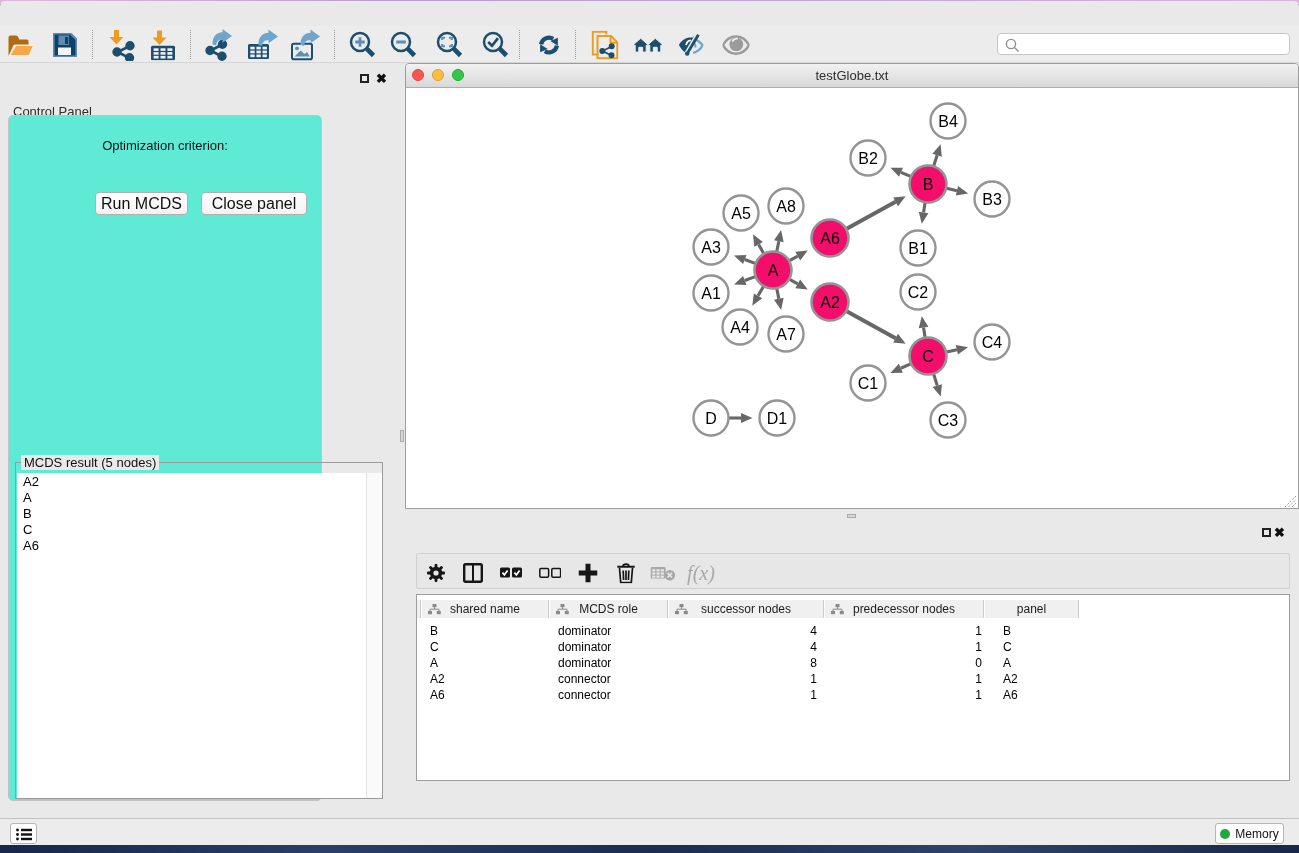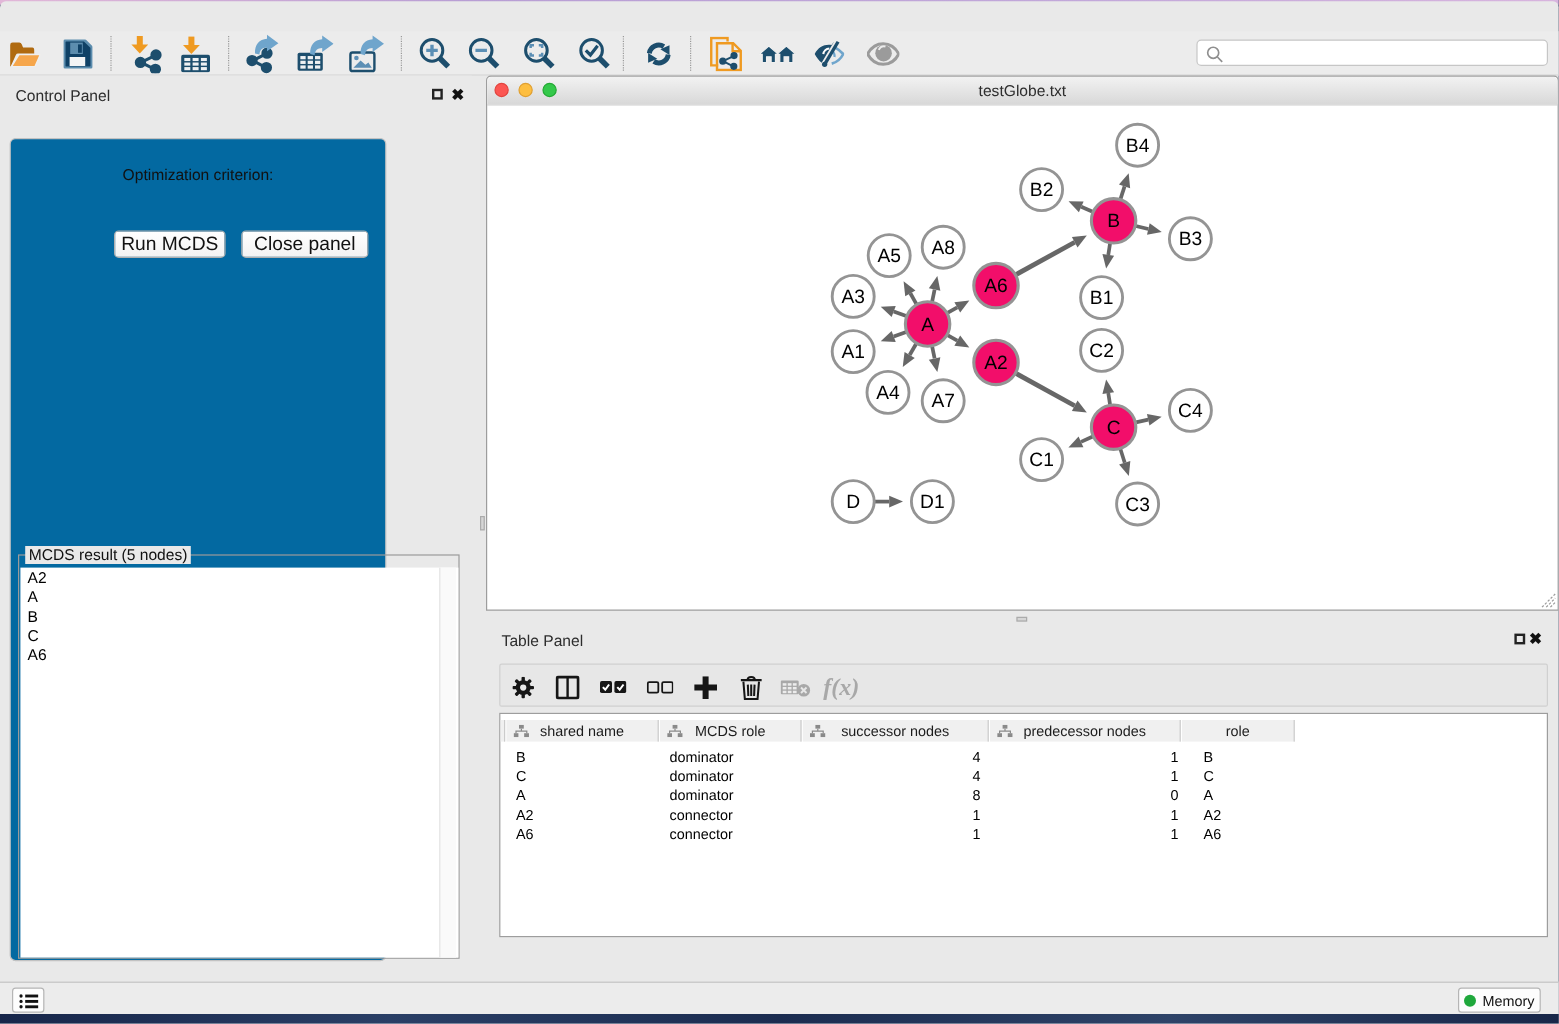--- a/index.html
+++ b/index.html
@@ -27,37 +27,37 @@
   .tb-sep { position:absolute; top:4px; height:29px; width:0;
     border-left:1px dotted #9a9a9a; }
   #search-box { position:absolute; right:9px; top:7px; width:293px; height:22px;
     background:#fff; border:1px solid #c6c6c6; border-radius:4px; }
   #search-box svg { position:absolute; left:7px; top:4px; }
   #search-box input { position:absolute; left:26px; top:1px; width:260px; height:18px;
     border:none; outline:none; font-size:12px; background:transparent; }
 
   
   #control-panel { position:absolute; left:0; top:62px; width:393px; height:757px; background:#e9e9e9; }
-  .panel-title { position:absolute; font-size:13px; color:#2d2d2d; }
+  .panel-title { position:absolute; font-size:13px; color:#2d2d2d;margin-top:32px; }
   #control-panel .panel-title { left:13px; top:9px; }
   .float-btn { position:absolute; width:9px; height:9px; border:2px solid #222; }
   .close-btn { position:absolute; font-size:13px; font-weight:bold; color:#111; line-height:11px; }
   #cp-float { left:360px; top:11px; }
   #cp-close { left:376px; top:10px; }
 
   .seg-tabs { position:absolute; display:flex; height:22px; font-size:13px; }
   .seg-tab { background:#fff; border:1px solid #b4b4b4; border-left:none; white-space:nowrap;
     display:flex; align-items:center; justify-content:center; color:#1a1a1a; }
   .seg-tab:first-child { border-left:1px solid #b4b4b4; border-radius:5px 0 0 5px; }
   .seg-tab:last-child { border-radius:0 5px 5px 0; }
   .seg-tab.active { background:linear-gradient(#58a4f7,#2170ee); border-color:#2a6fd8; color:#fff; }
   #cp-tabs { left:77px; top:33px; }
 
   #cp-body { position:absolute; left:8px; top:52px; width:314px; height:686px;
-    background:#0369a1; border:1px solid #c2c2c2; border-radius:5px; }
+    background:#5eead4; border:1px solid #c2c2c2; border-radius:5px; }
   #opt-label { position:absolute; left:0; width:100%; top:22px; text-align:center;
     font-size:13px; color:#111; }
   #opt-select { position:absolute; left:34px; top:43px; width:314px; height:24px;
     background:#fff; border:1px solid #b2b2b2; border-radius:5px; }
   #opt-select .val { position:absolute; left:9px; top:4px; font-size:13px; color:#111; }
   #opt-select .cap { position:absolute; right:-1px; top:-1px; width:22px; height:24px;
     border-radius:0 5px 5px 0; background:linear-gradient(#6cb0fa,#2a74f0); }
   #opt-select .cap svg { position:absolute; left:4px; top:3px; }
   .push-btn { position:absolute; height:23px; background:linear-gradient(#ffffff,#f2f2f2);
     border:1px solid #b0b0b0; border-radius:4px; font-size:16px; color:#111;
@@ -93,21 +93,21 @@
   .mini-scroll-v { position:absolute; left:-6px; top:366px; width:4px; height:12px; background:#d6d6d6; border:1px solid #ababab; }
   .mini-scroll-h { position:absolute; left:441px; bottom:-10px; width:9px; height:4px; background:#d6d6d6; border:1px solid #ababab; }
 
   
   #table-panel { position:absolute; left:405px; top:519px; width:894px; height:300px; }
   #table-panel .panel-title { left:13px; top:6px; }
   #tp-float { right:28px; top:8px; left:auto; }
   #tp-close { right:14px; top:7px; left:auto; }
   #tp-toolbar { position:absolute; left:11px; top:33px; width:874px; height:36px;
     background:#e7e7e7; border:1px solid #d0d0d0; border-radius:2px; }
-  .tp-icon { position:absolute; top:3px; width:34px; height:32px;font-weight:bold; }
+  .tp-icon { position:absolute; top:3px; width:34px; height:32px; }
   .tp-icon svg { position:absolute; left:50%; top:50%; transform:translate(-50%,-50%); }
   #fx-icon { font-family:"Liberation Serif", serif; font-style:italic; font-size:20px;
     color:#a8a8a8; display:flex; align-items:center; justify-content:center; }
 
   #table-box { position:absolute; left:11px; top:74px; width:874px; height:187px;
     background:#fff; border:1px solid #9d9d9d; overflow:hidden; }
   #thead { position:absolute; left:0; top:5px; height:18px; }
   .th-cell { position:absolute; top:0; height:18px; background:#f0f0f0;
     border-right:1px solid #cbcbcb; font-size:12px; color:#1c1c1c; }
   .th-cell .lbl { position:absolute; left:0; right:0; top:2px; text-align:center; }
@@ -651,21 +651,21 @@
                 <rect x="0" y="7" width="4" height="3.2"></rect>
                 <rect x="8.8" y="7" width="4" height="3.2"></rect>
               </g>
     <g stroke="#8a8a8a" stroke-width="1" fill="none">
                 <path d="M6.5 3.2 L6.5 5.2 M2 7 L2 5.2 L11 5.2 L11 7"></path>
               </g>
             </svg>
             <span class="lbl">predecessor nodes</span>
           </div>
           <div class="th-cell" style="left: 568px; width: 94px;">
-            <span class="lbl">role</span>
+            <span class="lbl">panel</span>
           </div>
         </div>
       <div id="tbody">
           <div class="t-row" style="top: 0px;">
             <div class="t-cell" style="left: 13px; width: 119px;">B</div>
             <div class="t-cell" style="left: 141px; width: 110px;">dominator</div>
             <div class="t-cell num" style="left: 252px; width: 148px;">4</div>
             <div class="t-cell num" style="left: 408px; width: 157px;">1</div>
             <div class="t-cell" style="left: 586px; width: 76px;">B</div>
           </div>

